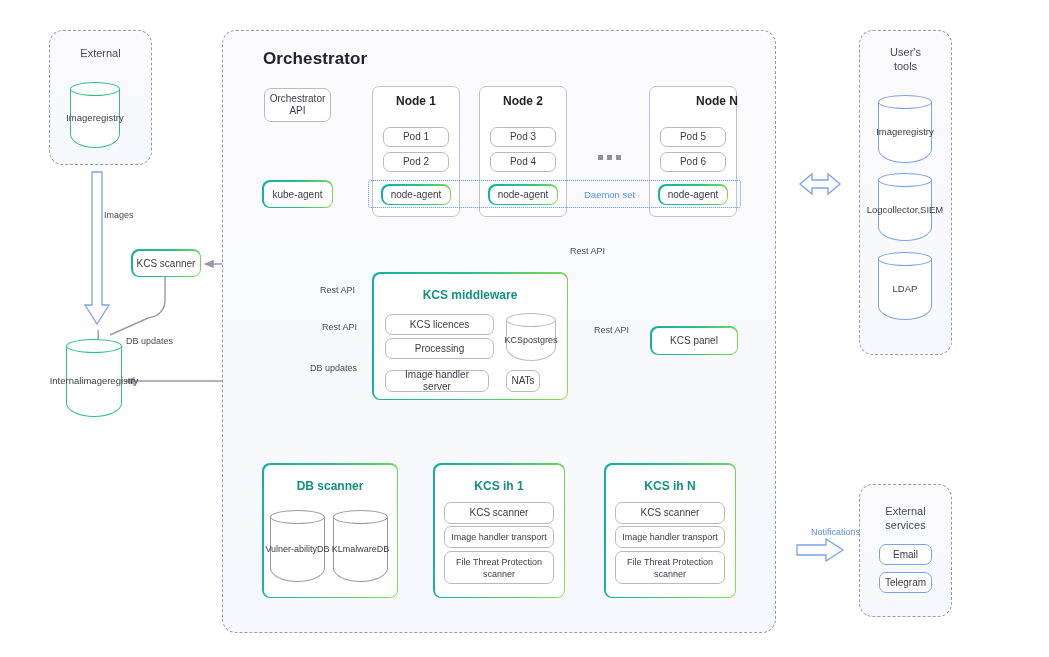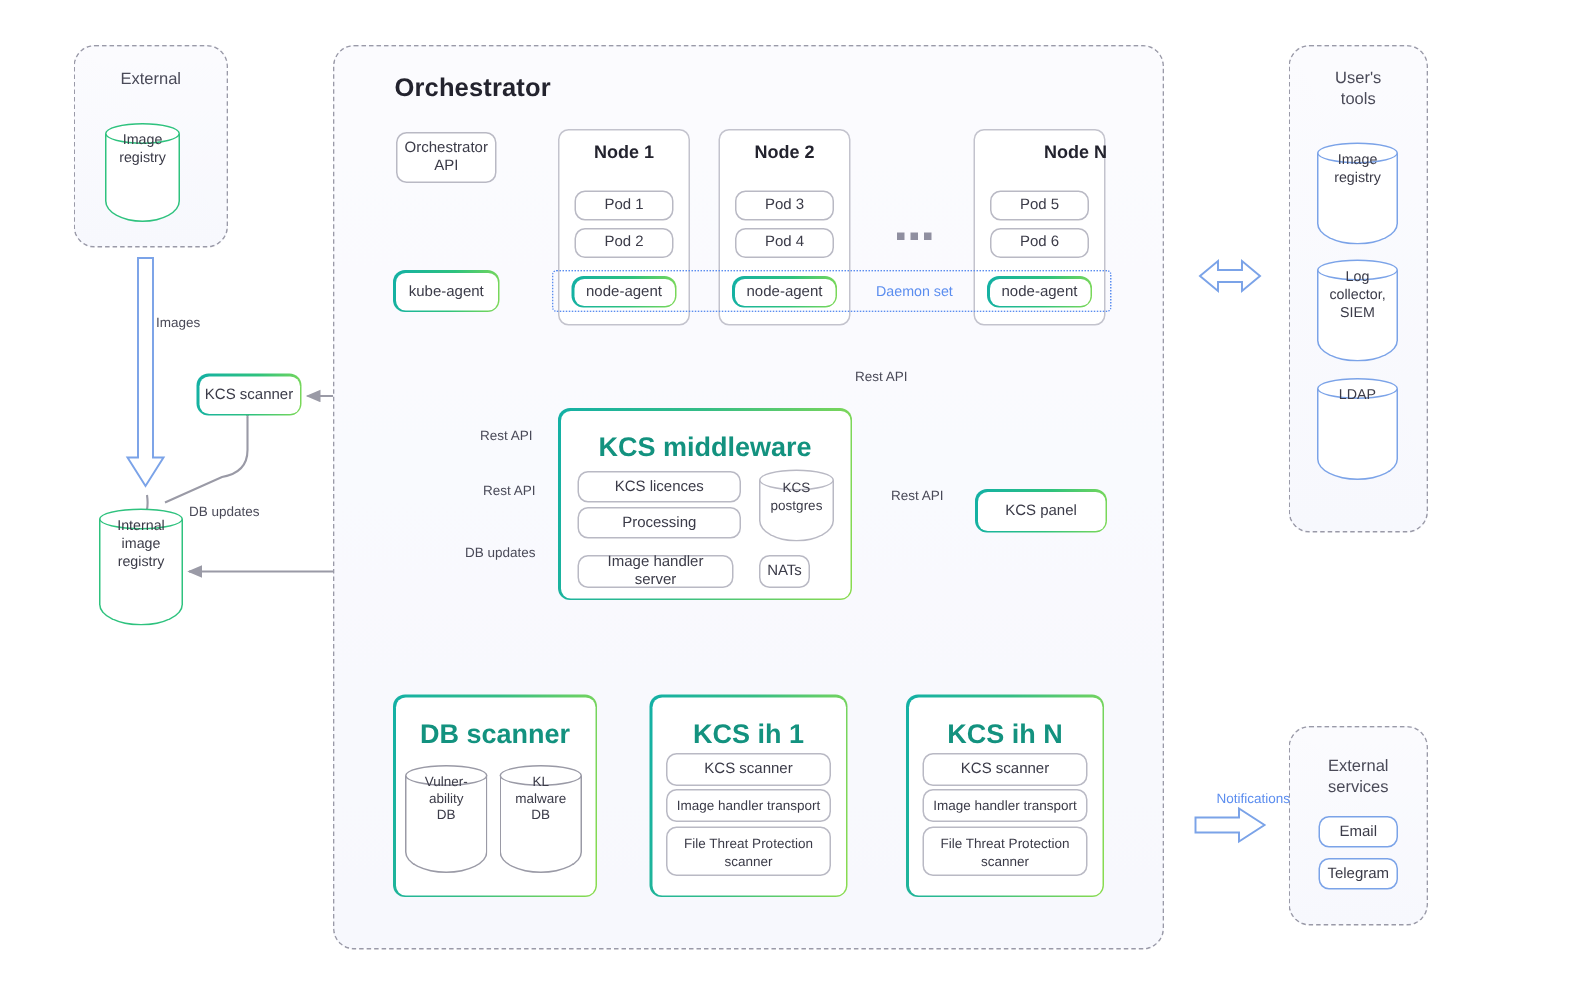--- a/index.html
+++ b/index.html
@@ -68,40 +68,40 @@
     background:#fff;
     border-radius:6.5px;
     display:flex; align-items:center; justify-content:center;
     font-size:10px; color:#3b3b48; text-align:center;
   }
   .gradpanel { position:absolute; border-radius:8px; padding:1.5px;
     background:linear-gradient(100deg,#13b0a5 0%,#35bd86 45%,#8bdc4f 100%); }
   .gradpanel > .inner { width:100%; height:100%; background:#fff; border-radius:6.5px; position:relative; }
   .panel-title {
     position:absolute; left:0; right:0; top:14px; text-align:center;
-    font-size:18px; font-weight:bold; color:#13927f;
+    font-size:12px; font-weight:bold; color:#13927f;
   }
 
   
   .cyl { position:absolute; }
   .cyl .body {
     position:absolute; left:0; right:0; top:7px; bottom:0;
     border-left:1px solid var(--c); border-right:1px solid var(--c);
     border-bottom:1px solid var(--c);
     border-radius:0 0 50% 50% / 0 0 14px 14px;
     background:#fff;
   }
   .cyl .top {
     position:absolute; left:0; right:0; top:0; height:14px;
     border:1px solid var(--c); border-radius:50%;
     background:#fff;
   }
   .cyl .txt {
     position:absolute; left:0; right:0; top:0; bottom:0;
-    display:flex; flex-direction:column; align-items:center; 
+    display:flex; align-items:center; justify-content:center;
     font-size:9.5px; line-height:12px; color:#3b3b48; text-align:center;
     padding-top:6px;
   }
 
   
   .daemon-band {
     position:absolute;
     border:1.4px dotted #5b8def;
     border-radius:3px;
   }

